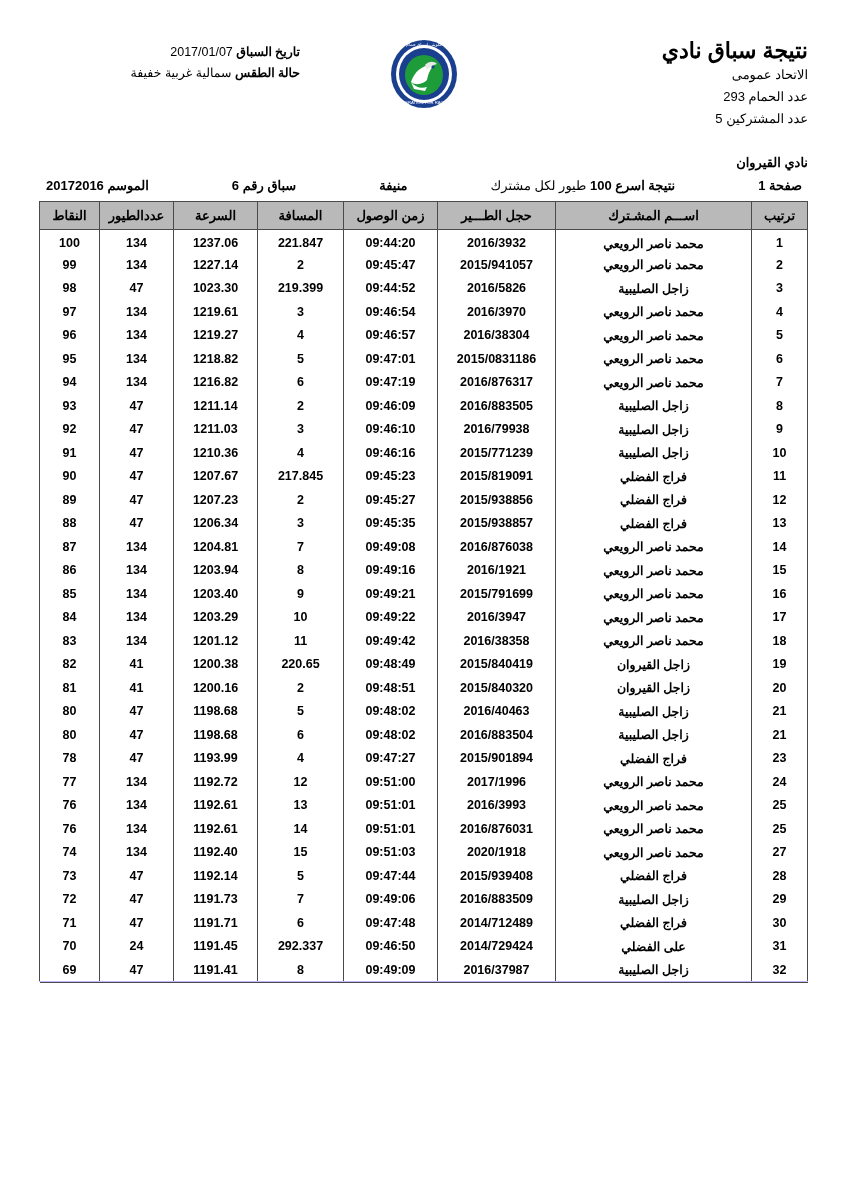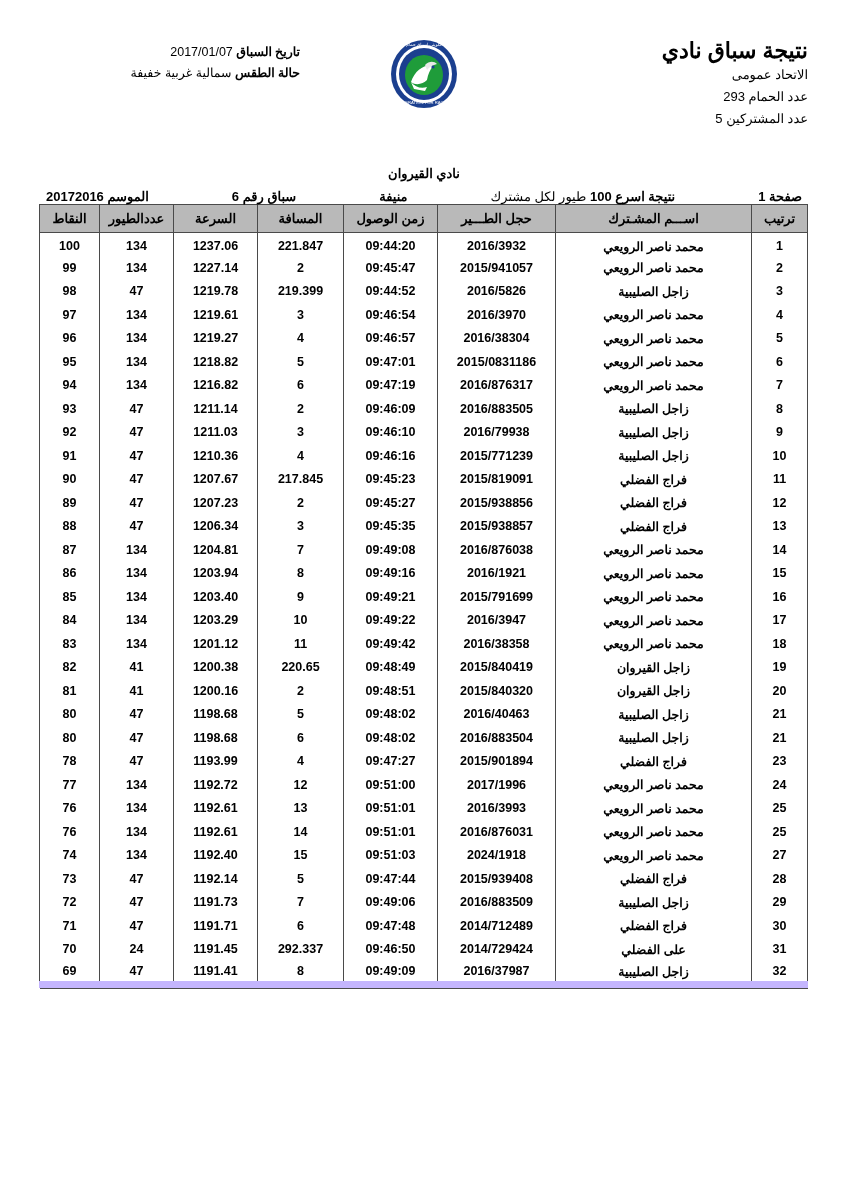--- a/index.html
+++ b/index.html
@@ -70,36 +70,37 @@
     font-weight: bold;
     line-height: 26px;
   }
   .header-left .sub {
     font-size: 13px;
     line-height: 22px;
   }
 
   
   .club-line {
-    text-align: center;
+    text-align: right;
     font-size: 13px;
     font-weight: bold;
-    margin-top: 18px;
+    margin-top: 7px;
     margin-bottom: 8px;
   }
 
   
   .meta-row {
     display: flex;
     flex-direction: row-reverse;
     align-items: baseline;
     justify-content: space-between;
     font-size: 13px;
     font-weight: bold;
     padding: 0 6px 0 6px;
+    margin-bottom: 8px;
     direction: rtl;
   }
   .meta-row .cell { white-space: nowrap; }
   .meta-row .season .num { font-weight: bold; }
   .meta-row .light { font-weight: normal; }
 
   
   table.results {
     width: 768px;
     border-collapse: collapse;
@@ -124,21 +125,21 @@
     height: 23.5px;
     padding: 1px 5px;
     text-align: center;
     font-weight: bold;
     white-space: nowrap;
   }
   table.results tbody tr td.name {
     text-align: center;
   }
   table.results tbody tr:first-child td { padding-top: 4px; }
-  table.results tbody tr:last-child td { border-bottom: 7px solid #c4b5fd; }
+  table.results tbody tr:last-child td { border-bottom: 1px solid #c4b5fd; }
   table.results thead tr th:first-child { }
 
   
   col.c-rank { width: 56px; }
   col.c-name { width: 196px; }
   col.c-ring { width: 118px; }
   col.c-arrival { width: 94px; }
   col.c-dist { width: 86px; }
   col.c-speed { width: 84px; }
   col.c-birds { width: 74px; }
@@ -266,21 +267,21 @@
             <td>1227.14</td>
             <td>134</td>
             <td>99</td>
           </tr>
           <tr>
             <td>3</td>
             <td class="name">زاجل الصليبية</td>
             <td>2016/5826</td>
             <td>09:44:52</td>
             <td>219.399</td>
-            <td>1219.78</td>
+            <td>1023.30</td>
             <td>47</td>
             <td>98</td>
           </tr>
           <tr>
             <td>4</td>
             <td class="name">محمد ناصر الرويعي</td>
             <td>2016/3970</td>
             <td>09:46:54</td>
             <td>3</td>
             <td>1219.61</td>
@@ -503,21 +504,21 @@
             <td>2016/876031</td>
             <td>09:51:01</td>
             <td>14</td>
             <td>1192.61</td>
             <td>134</td>
             <td>76</td>
           </tr>
           <tr>
             <td>27</td>
             <td class="name">محمد ناصر الرويعي</td>
-            <td>2024/1918</td>
+            <td>2020/1918</td>
             <td>09:51:03</td>
             <td>15</td>
             <td>1192.40</td>
             <td>134</td>
             <td>74</td>
           </tr>
           <tr>
             <td>28</td>
             <td class="name">فراج الفضلي</td>
             <td>2015/939408</td>

